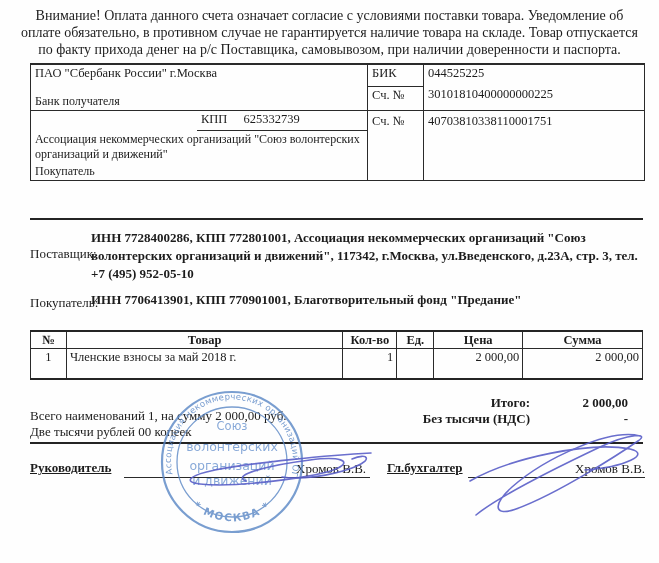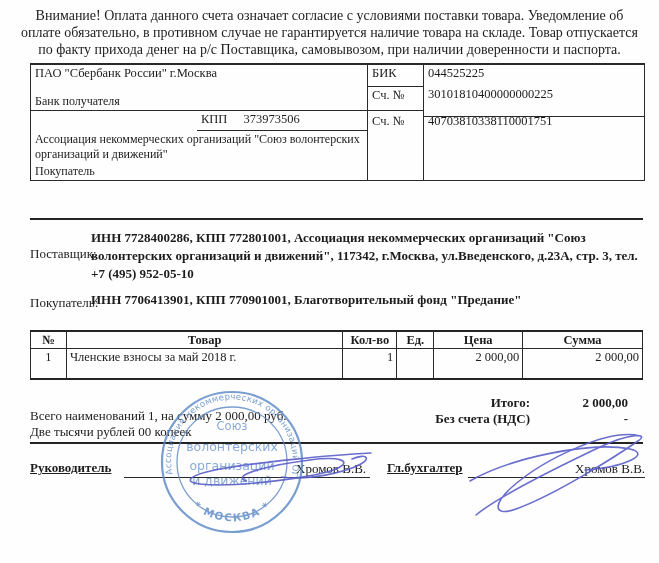--- a/index.html
+++ b/index.html
@@ -47,29 +47,29 @@
 <div class="page">
 
   <div class="abs note">Внимание! Оплата данного счета означает согласие с условиями поставки товара. Уведомление об оплате обязательно, в противном случае не гарантируется наличие товара на складе. Товар отпускается по факту прихода денег на р/с Поставщика, самовывозом, при наличии доверенности и паспорта.</div>
 
   <div class="abs banktable">
     <div class="cell br bb" style="left:0; top:0; width:337px; height:46px;">
       <div>ПАО "Сбербанк России" г.Москва</div>
       <div class="caption">Банк получателя</div>
     </div>
     <div class="cell br bb" style="left:166px; top:46px; width:171px; height:20px;">
-      <span>КПП</span><span class="kv-val">373973506</span>
+      <span>КПП</span><span class="kv-val">625332739</span>
     </div>
     <div class="cell br" style="left:0; top:66px; width:337px; height:49px; font-size:12px;">
       <div>Ассоциация некоммерческих организаций "Союз волонтерских организаций и движений"</div>
       <div class="caption">Покупатель</div>
     </div>
     <div class="cell br bb" style="left:337px; top:0; width:56px; height:22px;">БИК</div>
     <div class="cell br bb" style="left:337px; top:22px; width:56px; height:24px;">Сч. №</div>
-    <div class="cell bb" style="left:393px; top:0; width:220px; height:52px;">
+    <div class="cell bb" style="left:393px; top:0; width:220px; height:46px;">
       <div style="height:21px;">044525225</div>
       <div>30101810400000000225</div>
     </div>
     <div class="cell br" style="left:337px; top:46px; width:56px; height:69px; padding-top:3px;">Сч. №</div>
     <div class="cell" style="left:393px; top:46px; width:220px; height:69px; padding-top:3px;">40703810338110001751</div>
   </div>
 
   <div class="abs rule rule1"></div>
 
   <div class="abs party-label" style="left:30px; top:246px;">Поставщик:</div>
@@ -103,21 +103,21 @@
         <td class="ta-r">1</td>
         <td></td>
         <td class="ta-r">2 000,00</td>
         <td class="ta-r">2 000,00</td>
       </tr>
     </tbody>
   </table>
 
   <div class="abs tot" style="top:383px; right:129px;">Итого:</div>
   <div class="abs tot" style="top:383px; right:31px;">2 000,00</div>
-  <div class="abs tot" style="top:399px; right:129px;">Без счета (НДС)</div>
+  <div class="abs tot" style="top:399px; right:129px;">Без тысячи (НДС)</div>
   <div class="abs tot" style="top:399px; right:31px;">-</div>
 
   <div class="abs summary">Всего наименований 1, на сумму 2 000,00 руб.</div>
   <div class="abs words">Две тысячи рублей 00 копеек</div>
   <div class="abs rule rule2"></div>
 
   <div class="abs sig-label" style="left:30px; top:460px;">Руководитель</div>
   <div class="abs sig-line" style="left:124px; top:477px; width:246px;"></div>
   <div class="abs sig-name" style="left:296px; top:461px;">Хромов В.В.</div>
   <div class="abs sig-label" style="left:387px; top:460px;">Гл.бухгалтер</div>

